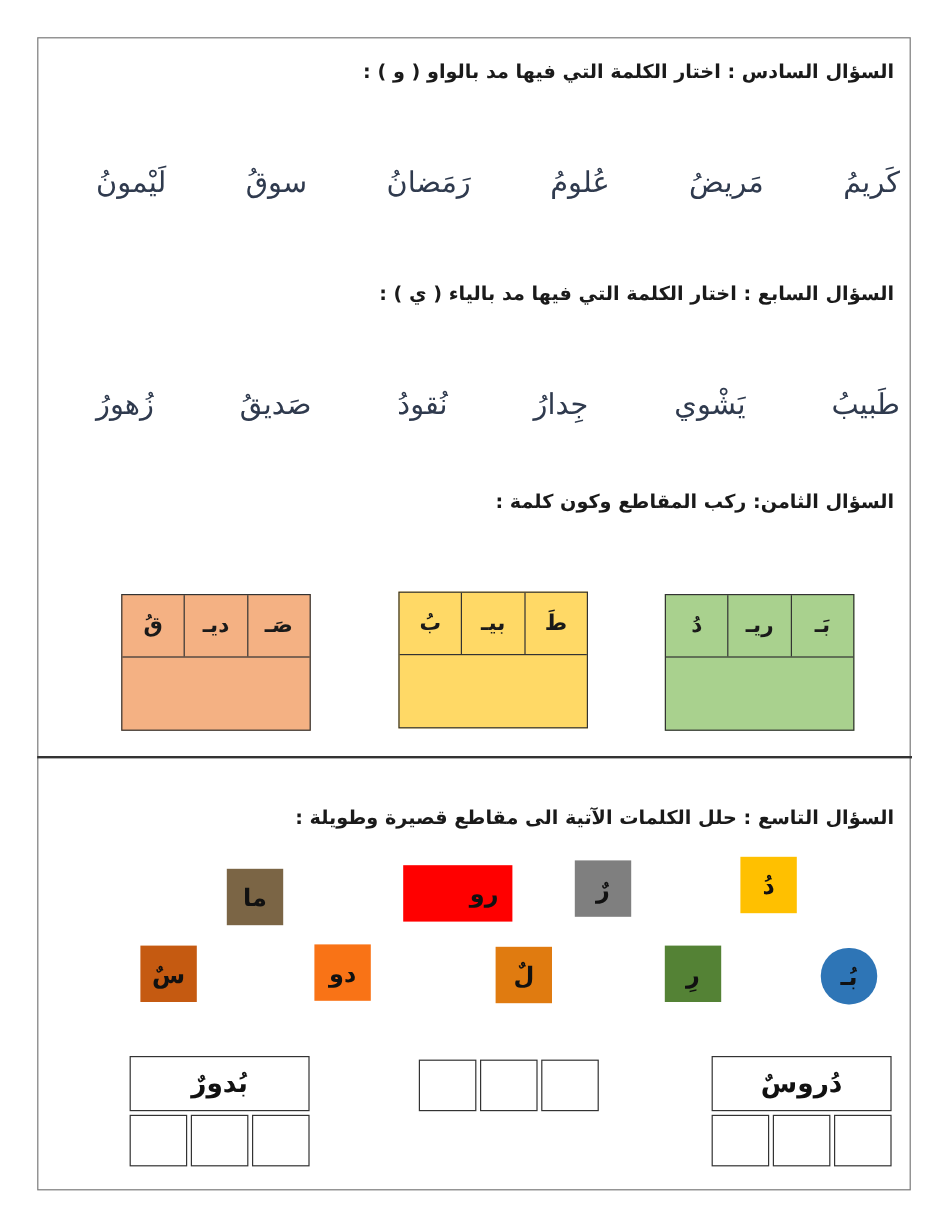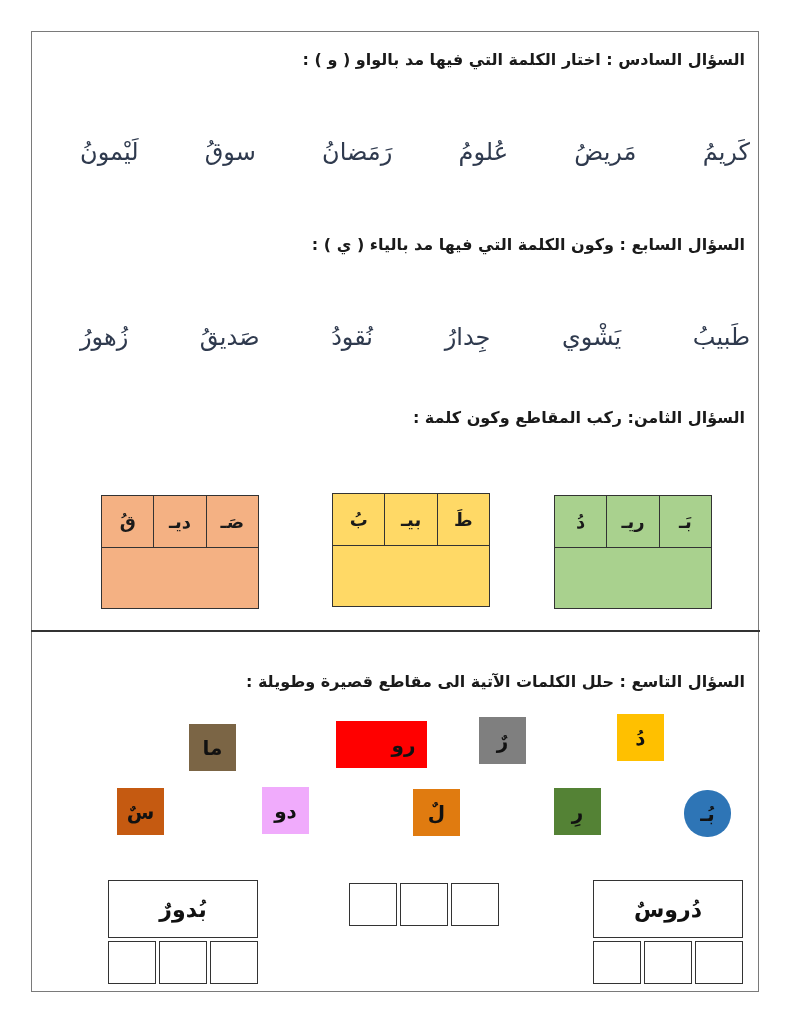--- a/index.html
+++ b/index.html
@@ -15,42 +15,42 @@
     .word { white-space:nowrap; }
     .syl-box { position:absolute; width:158px; height:114px; border:1.5px solid #333; box-sizing:border-box; }
     .syl-top { display:flex; direction:rtl; height:51px; border-bottom:1.5px solid #333; }
     .syl-cell { flex:1; display:flex; align-items:center; justify-content:center;
       font-family:"DejaVu Sans", sans-serif; font-weight:bold; font-size:18px; color:#1a1a1a; }
     .syl-cell + .syl-cell { border-right:1.5px solid #333; }
     .syl-answer { height:61px; }
     .tile { position:absolute; width:47px; height:47px; display:flex; align-items:center;
       justify-content:center; font-weight:bold; font-size:20px; color:#111; }
     .word-box { position:absolute; width:150px; height:96px; }
-    .word-box .wb-top { height:58px; border:1.5px solid #333; box-sizing:border-box;
+    .word-box .wb-top { height:46px; border:1.5px solid #333; box-sizing:border-box;
       display:flex; align-items:center; justify-content:center; font-weight:bold; font-size:22px; color:#111; }
     .word-box .wb-bottom { display:flex; direction:rtl; gap:3px; margin-top:3px; }
     .word-box .wb-cell { flex:1; height:43px; border:1.5px solid #333; box-sizing:border-box; }
   </style>
 </head>
 <body>
 
 <div class="page"></div>
 <div class="divider"></div>
 
 <div class="q-title" style="top:50px;">السؤال السادس : اختار الكلمة التي فيها مد بالواو ( و ) :</div>
 <div class="word-row" style="top:138px;">
   <span class="word">كَريمُ</span>
   <span class="word">مَريضُ</span>
   <span class="word">عُلومُ</span>
   <span class="word">رَمَضانُ</span>
   <span class="word">سوقُ</span>
   <span class="word">لَيْمونُ</span>
 </div>
 
-<div class="q-title" style="top:235px;">السؤال السابع : وكون الكلمة التي فيها مد بالياء ( ي )   :</div>
+<div class="q-title" style="top:235px;">السؤال السابع : اختار الكلمة التي فيها مد بالياء ( ي )   :</div>
 <div class="word-row" style="top:323px;">
   <span class="word">طَبيبُ</span>
   <span class="word">يَشْوي</span>
   <span class="word">جِدارُ</span>
   <span class="word">نُقودُ</span>
   <span class="word">صَديقُ</span>
   <span class="word">زُهورُ</span>
 </div>
 
 <div class="q-title" style="top:408px;">السؤال الثامن: ركب المقاطع وكون كلمة :</div>
@@ -85,21 +85,21 @@
 <div class="q-title" style="top:672px;">السؤال التاسع : حلل الكلمات الآتية الى مقاطع قصيرة وطويلة :</div>
 
 <div class="tile" style="left:617px; top:714px; background:#ffc000;">دُ</div>
 <div class="tile" style="left:479px; top:717px; background:#7f7f7f;">رٌ</div>
 <div class="tile" style="left:336px; top:721px; background:#ff0000;padding-left:44px;">رو</div>
 <div class="tile" style="left:189px; top:724px; background:#7b6545;">ما</div>
 
 <div class="tile" style="left:684px; top:790px; background:#2e75b6;border-radius:23px;">بُـ</div>
 <div class="tile" style="left:554px; top:788px; background:#548235;">رِ</div>
 <div class="tile" style="left:413px; top:789px; background:#e07b10;">لٌ</div>
-<div class="tile" style="left:262px; top:787px; background:#f0abfc;">دو</div>
+<div class="tile" style="left:262px; top:787px; background:#f97316;">دو</div>
 <div class="tile" style="left:117px; top:788px; background:#c55a11;">سٌ</div>
 
 <div class="word-box" style="left:593px; top:880px;">
   <div class="wb-top">دُروسٌ</div>
   <div class="wb-bottom">
     <div class="wb-cell"></div>
     <div class="wb-cell"></div>
     <div class="wb-cell"></div>
   </div>
 </div>

